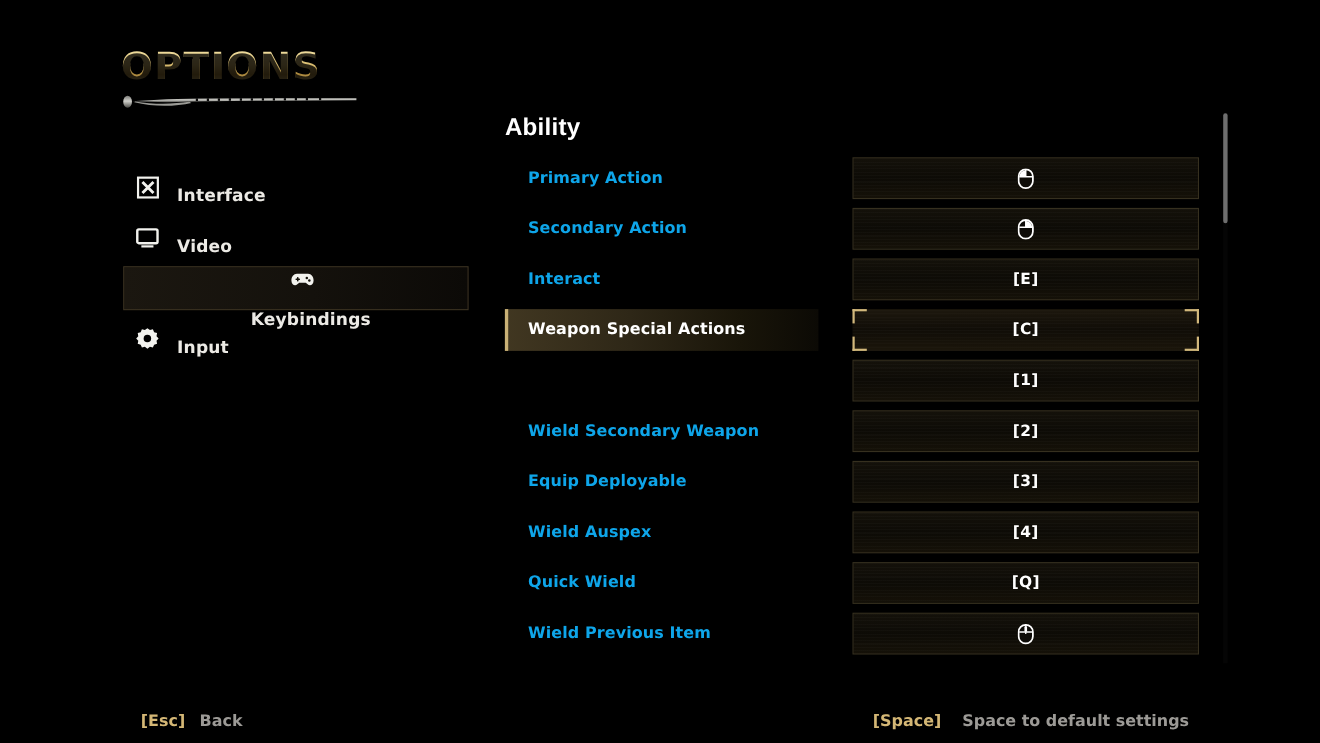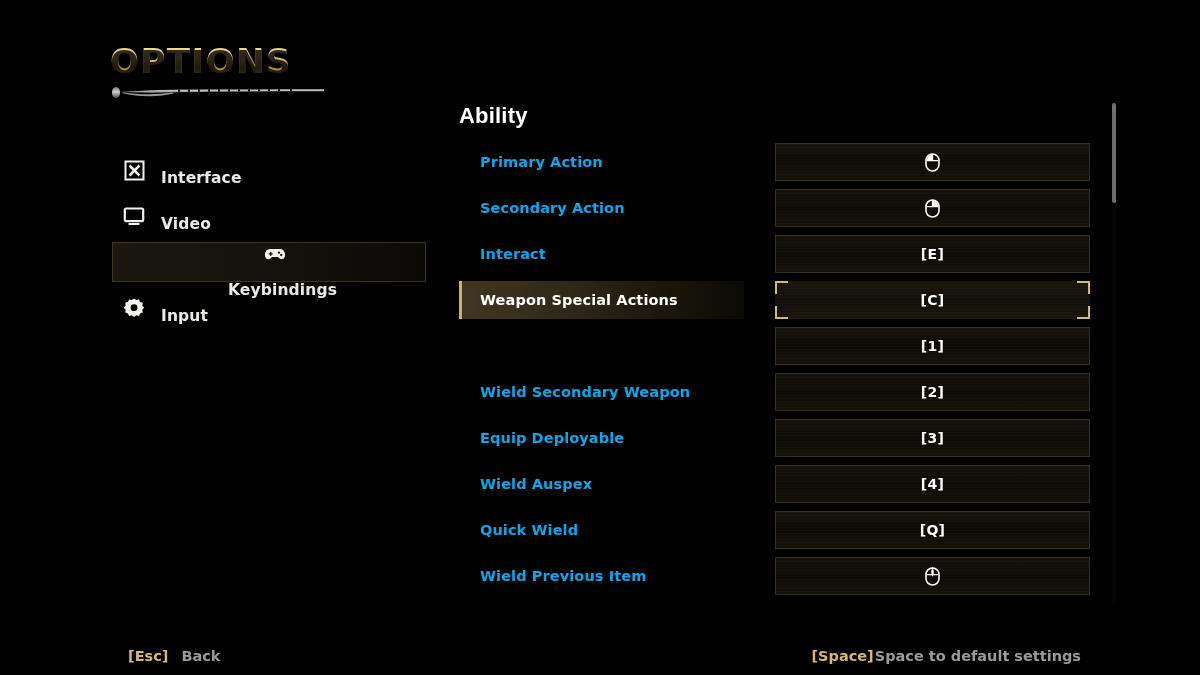--- a/index.html
+++ b/index.html
@@ -214,21 +214,21 @@
     align-items: baseline;
     gap: 13px;
     margin-left: 16px;
   }
   #footer-right {
     position: absolute;
     right: 119px;
     top: 648px;
     display: flex;
     align-items: baseline;
-    gap: 1px;
+    gap: 19px;
     justify-content: space-between;
   }
   .hint-key {
     font-size: 14.5px;
     font-weight: 700;
     color: #d4b775;
     font-family: "DejaVu Sans", sans-serif;
   }
   .hint-text {
     font-size: 14.5px;

